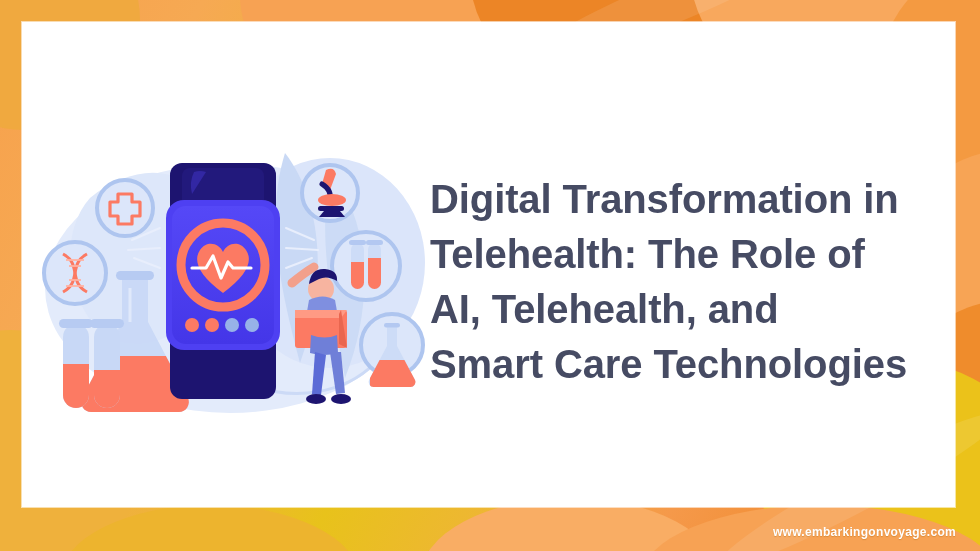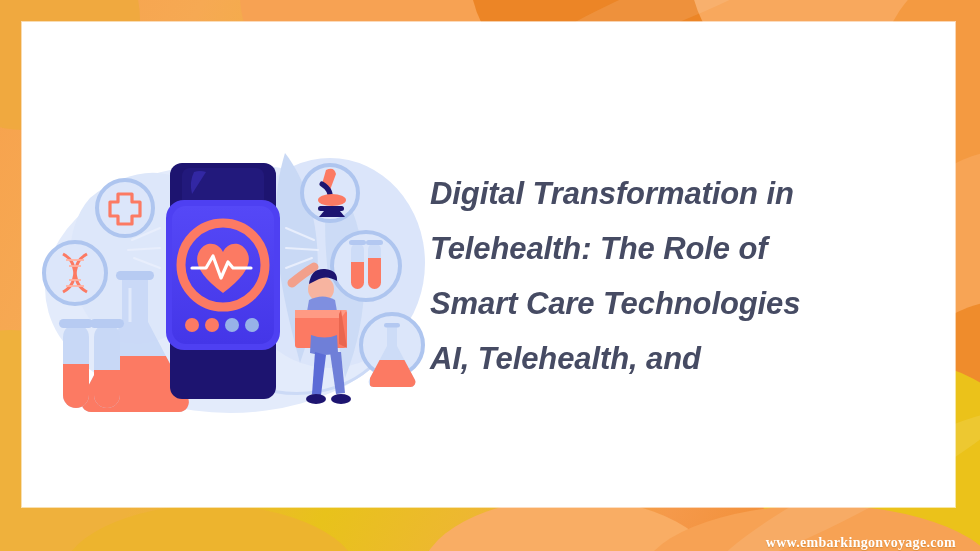--- a/index.html
+++ b/index.html
@@ -71,39 +71,37 @@
     box-shadow: 0 0 0 1px rgba(255,255,255,0.6);
   }
 
   
   .headline {
     position: absolute;
     left: 430px;
     top: 145px;
     width: 500px;
     color: #464b63;
-    font-size: 31px;
+    font-size: 40px;
     font-weight: bold;
     line-height: 55px;
     letter-spacing: -0.1px;
-    font-style: italic;
   }
   .headline .line { display: block; white-space: nowrap; }
 
   
   .watermark {
     position: absolute;
     right: 24px;
-    bottom: 0;
+    bottom: 12px;
     color: #ffffff;
-    font-size: 14px;
+    font-size: 12px;
     font-weight: bold;
     letter-spacing: 0.3px;
     text-shadow: 0 1px 1px rgba(180,110,30,0.45);
-    font-family: Liberation Serif, serif;
   }
 
   
   .illus {
     position: absolute;
     left: 30px;
     top: 138px;
     width: 410px;
     height: 290px;
   }
@@ -286,19 +284,19 @@
         <path d="M300 214 l 6 42 l 9 -1 l -4 -41 z" fill="#6f7fd8"></path>
         <ellipse cx="286" cy="261" rx="10" ry="5" fill="#1d1470"></ellipse>
         <ellipse cx="311" cy="261" rx="10" ry="5" fill="#1d1470"></ellipse>
       </g>
     </svg>
   </div>
 
   <h1 class="headline">
     <span class="line">Digital Transformation in</span>
     <span class="line">Telehealth: The Role of</span>
+    <span class="line">AI, Telehealth, and</span>
     <span class="line">Smart Care Technologies</span>
-    <span class="line">AI, Telehealth, and</span>
   </h1>
 
   <div class="watermark">www.embarkingonvoyage.com</div>
 
 </div>
 
 </body></html>

